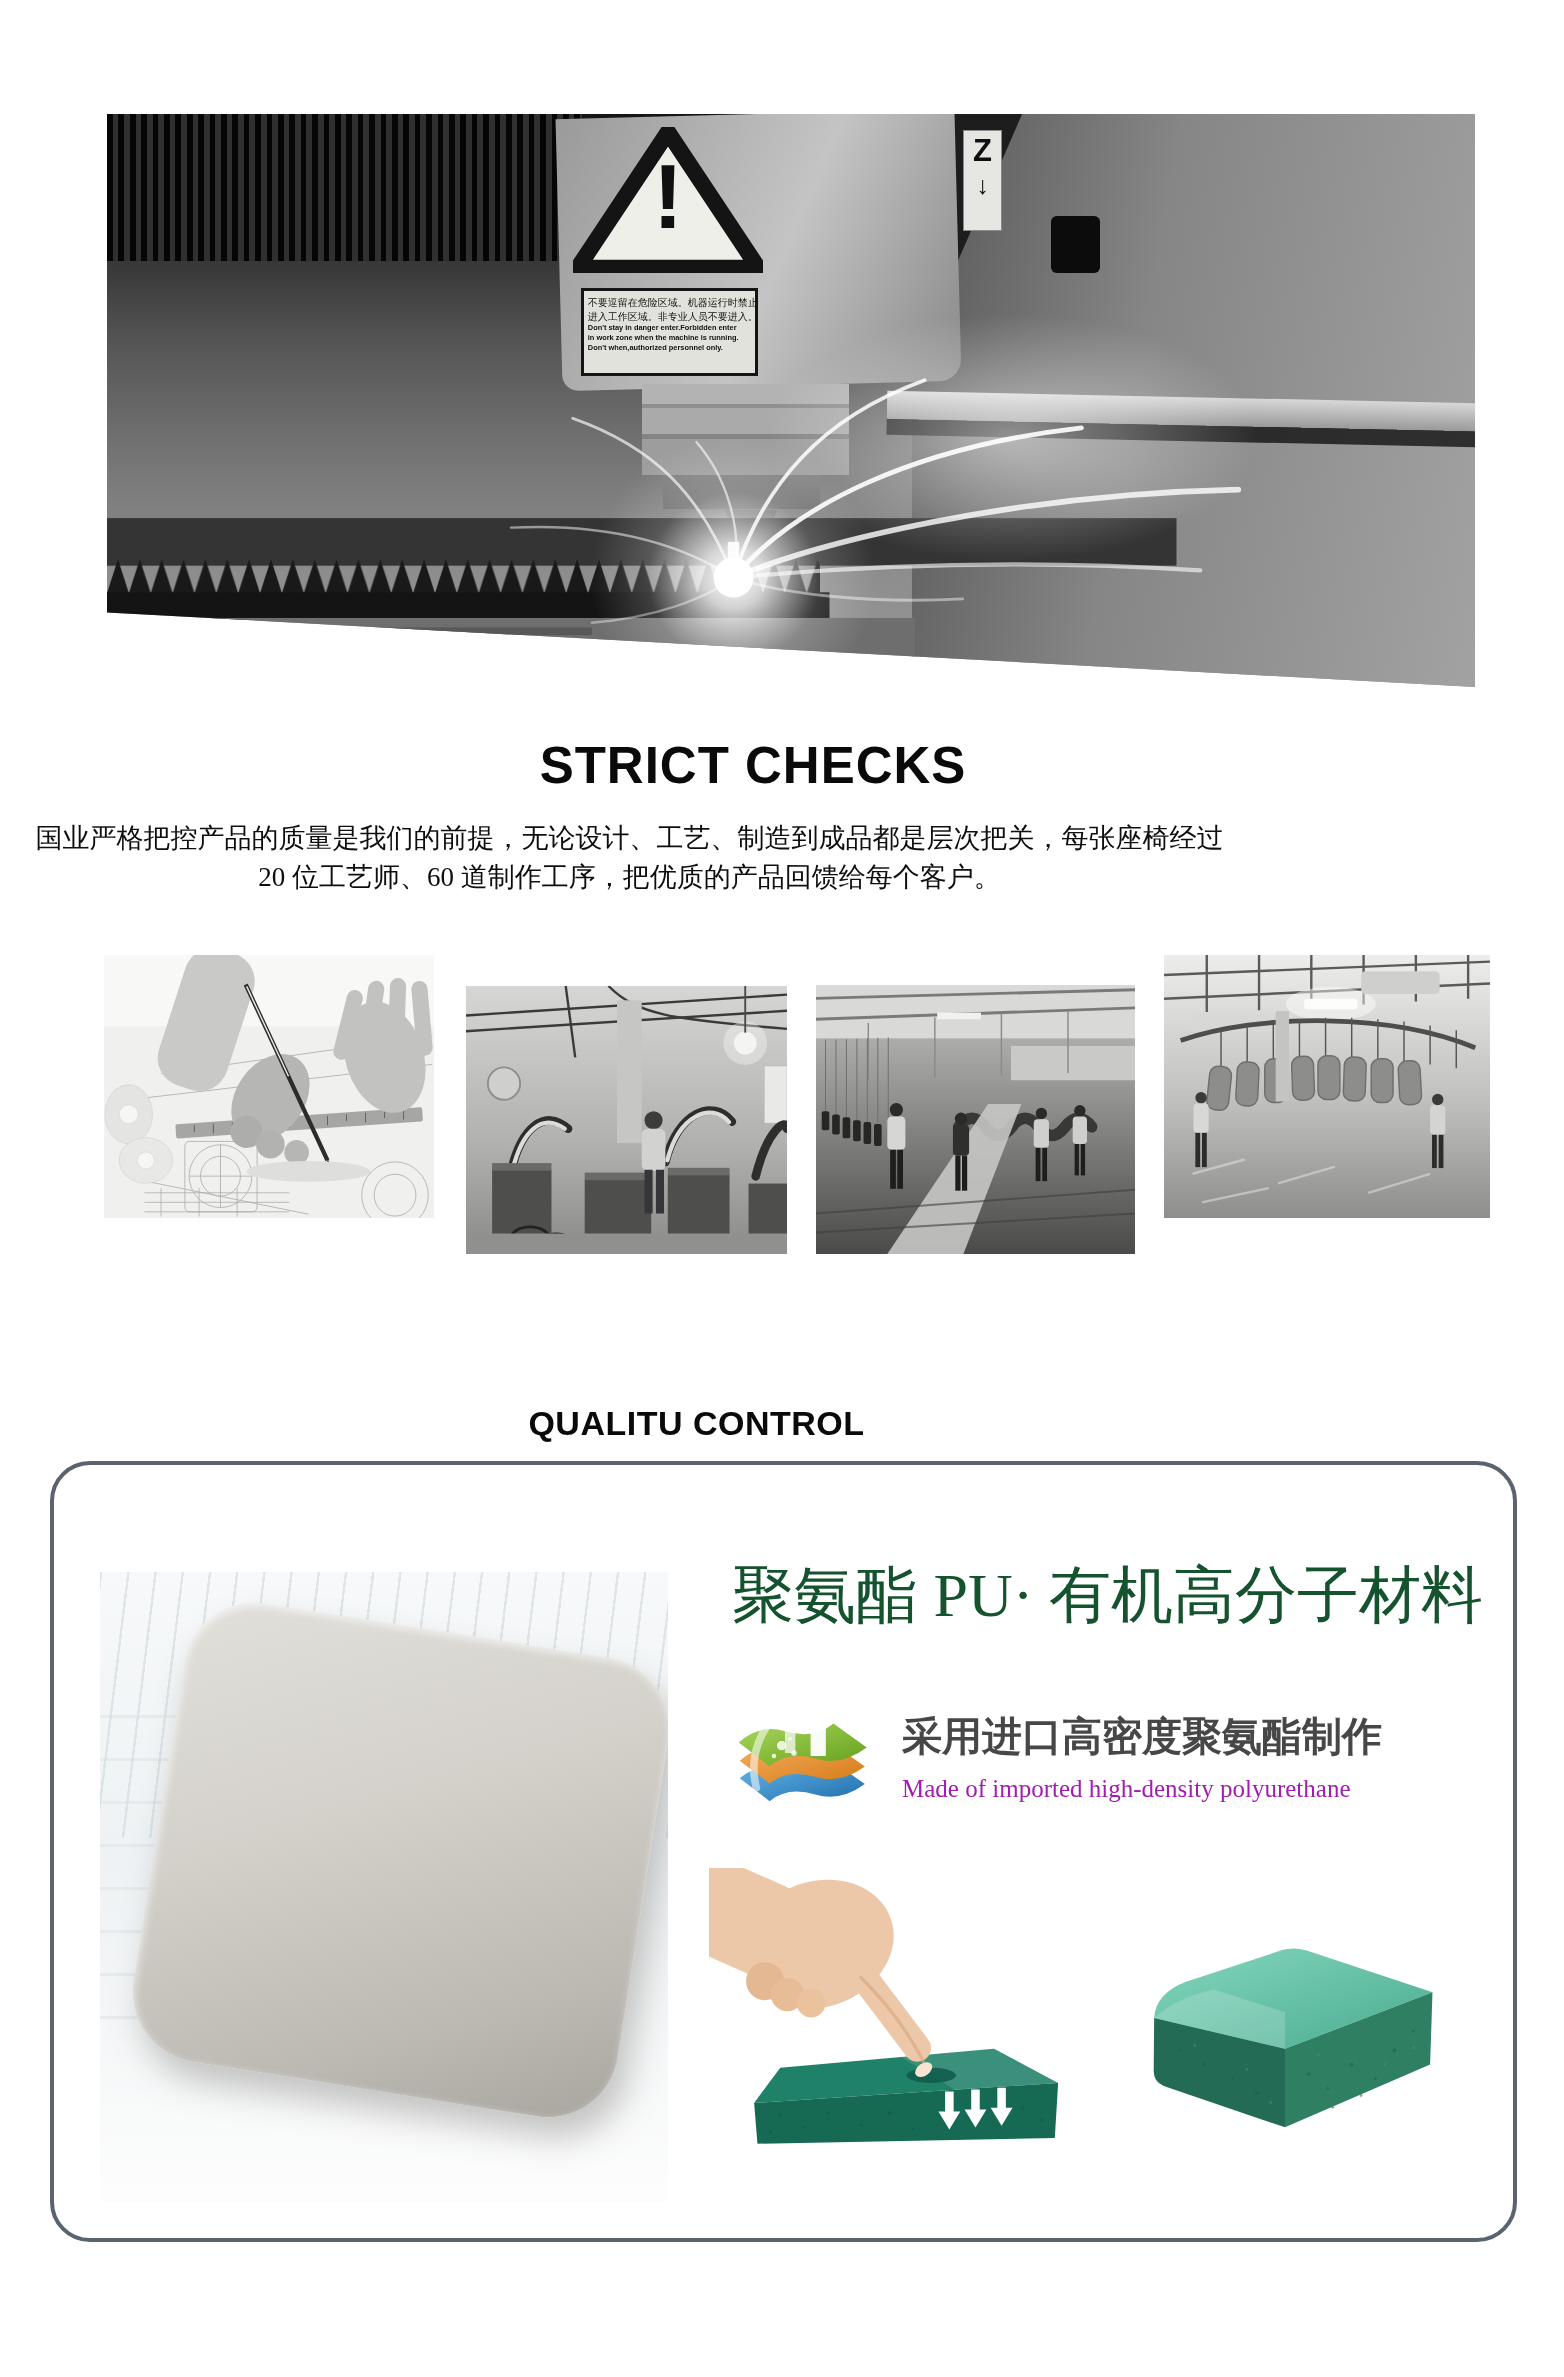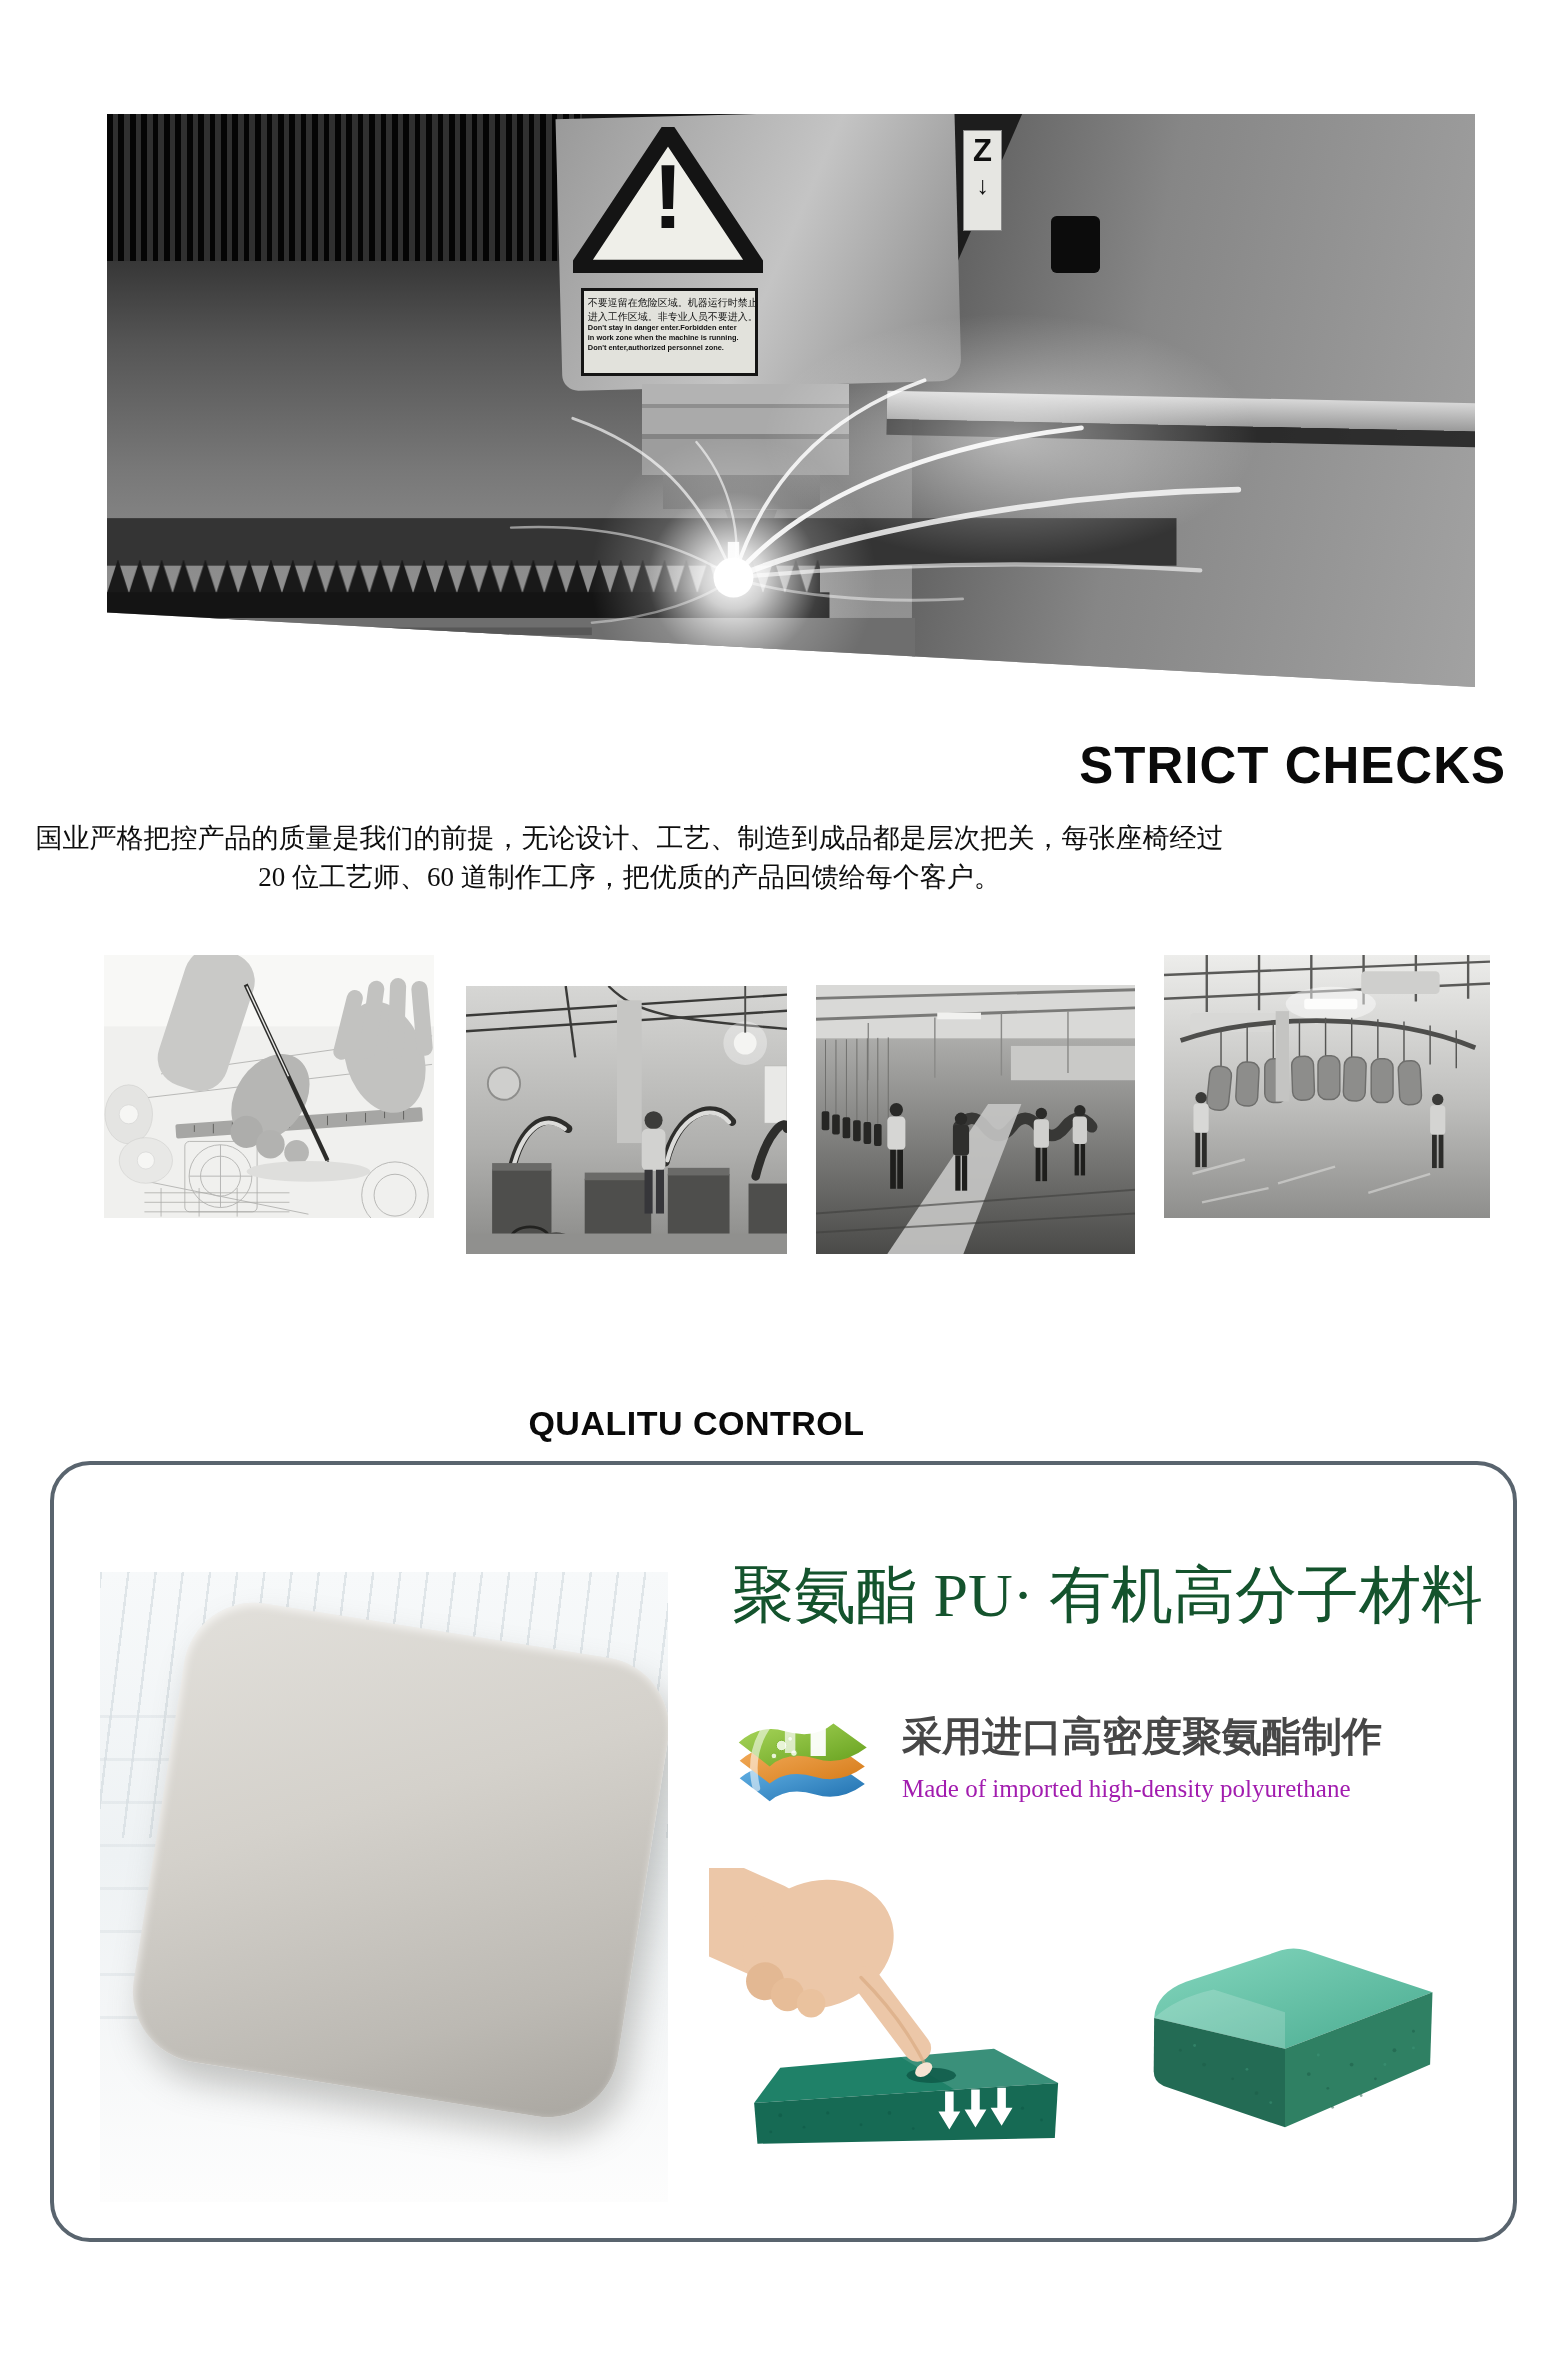--- a/index.html
+++ b/index.html
@@ -36,21 +36,21 @@
   .latch{left:944px;top:102px;width:49px;height:57px;background:#0c0c0c;border-radius:5.7px;}
   .noz1{left:535px;top:270px;width:207px;height:91px;
         background:linear-gradient(180deg,#b3b3b3 0 22%,#8f8f8f 22% 26%,#aaa 26% 55%,#848484 55% 60%,#9d9d9d 60% 100%);}
   .noz2{left:556px;top:361px;width:157px;height:34px;background:linear-gradient(180deg,#7f7f7f,#6d6d6d);}
   .cone{left:613px;top:396px;width:62px;height:34px;background:#6f6f6f;
         clip-path:polygon(8% 0,92% 0,72% 100%,28% 100%);}
   .tip{left:630px;top:428px;width:30px;height:25px;background:#575757;
         clip-path:polygon(15% 0,85% 0,65% 100%,35% 100%);}
   #hero svg.overlay{left:0;top:0;width:1368px;height:573px;}
   
-  .h-title{left:0;top:736px;width:1506px;text-align:right;font-size:51px;font-weight:bold;color:#0a0a0a;letter-spacing:1px;}
+  .h-title{left:0;top:736px;width:1506px;text-align:center;font-size:51px;font-weight:bold;color:#0a0a0a;letter-spacing:1px;}
   .h-para{left:0;top:819px;width:1259px;text-align:center;color:#0e0e0e;
         font-family:"Liberation Serif","DejaVu Serif",serif;font-size:27px;line-height:39px;}
   .h-qc{left:0;top:1404px;width:1393px;text-align:center;font-size:34px;font-weight:bold;color:#0a0a0a;letter-spacing:0.5px;}
   
   .ph{overflow:hidden;background:#bbb;}
   .ph svg{display:block;width:100%;height:100%;}
   #ph1{left:104px; top:955px;width:330px;height:263px;}
   #ph2{left:466px; top:986px;width:321px;height:268px;}
   #ph3{left:816px;top:985px;width:319px;height:269px;}
   #ph4{left:1164px;top:955px;width:326px;height:263px;}
@@ -91,21 +91,21 @@
     <svg class="abs warn-tri" viewBox="0 0 400 306">
       <polygon points="200,10 390,296 10,296" fill="#efefe9" stroke="#141414" stroke-width="34" stroke-linejoin="round"></polygon>
     </svg>
     <div class="abs warn-bang">!</div>
 
     <div class="abs warn-label">
       <div class="cn">不要逗留在危险区域。机器运行时禁止</div>
       <div class="cn">进入工作区域。非专业人员不要进入。</div>
       <div class="en">Don't stay in danger enter.Forbidden enter</div>
       <div class="en">in work zone when the machine is running.</div>
-      <div class="en">Don't enter,authorized personnel zone.</div>
+      <div class="en">Don't when,authorized personnel only.</div>
     </div>
 
     <div class="abs zstrip">
       <span class="zch">Z</span>
       <span class="zarrow">↓</span>
     </div>
     <div class="abs latch"></div>
 
     <div class="abs noz1"></div>
     <div class="abs noz2"></div>

